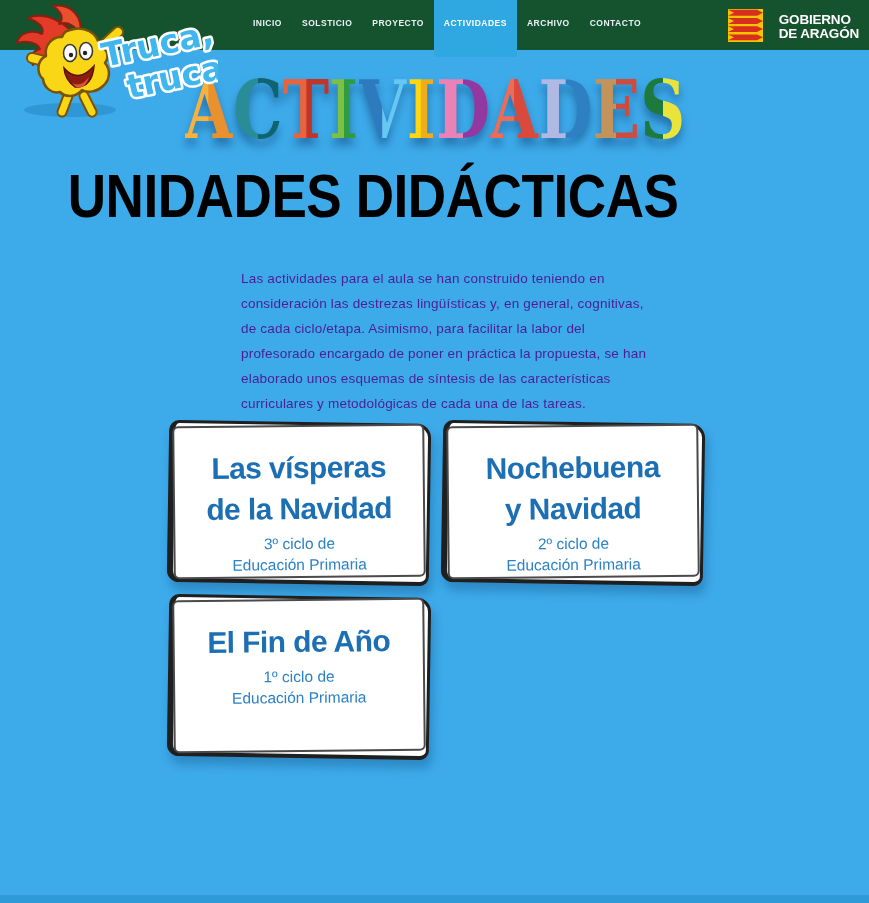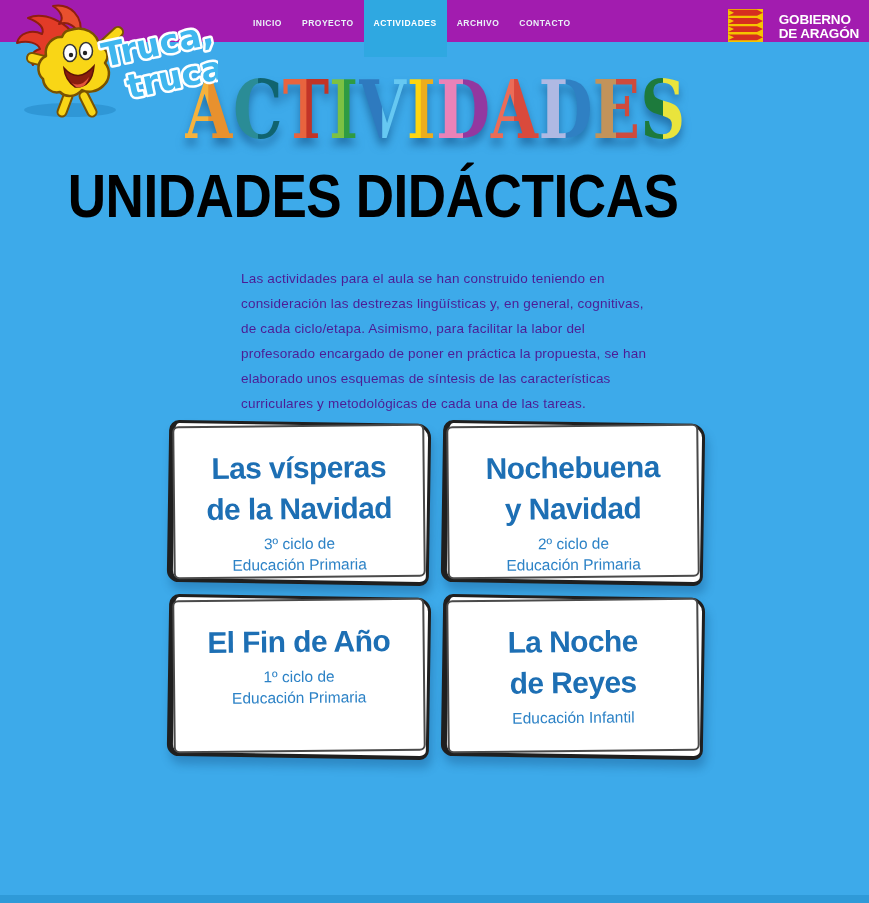--- a/index.html
+++ b/index.html
@@ -6,22 +6,22 @@
   body {
     width:869px; height:903px; overflow:hidden;
     background:#3DAAEA;
     font-family:"Liberation Sans", sans-serif;
     -webkit-font-smoothing:antialiased;
   }
   .page { position:relative; width:869px; height:903px; }
 
   
   .navbar {
-    position:absolute; top:0; left:0; right:0; height:42px;
-    background:#a21caf; z-index:3;
+    position:absolute; top:0; left:0; right:0; height:50px;
+    background:#14532d; z-index:3;
   }
   .nav-menu { position:absolute; left:243px; top:0; height:57px; display:flex; }
   .nav-item {
     display:flex; align-items:center; height:57px; box-sizing:border-box;
     padding:0 10px 11px 10px;
     color:#EAF2F8; font-size:8.5px; font-weight:bold; letter-spacing:0.5px;
     text-decoration:none; text-transform:uppercase; white-space:nowrap;
   }
   .nav-item.active { background:#2FA8E1; color:#FFFFFF; }
 
@@ -93,20 +93,21 @@
   .footer-strip { position:absolute; bottom:0; left:0; right:0; height:8px; background:#2F9AD8; }
 </style>
 </head>
 <body>
 
 <div class="page">
 
   <header class="navbar">
     <nav class="nav-menu">
       <a class="nav-item" href="#">INICIO</a>
+      <a class="nav-item" href="#">SOLSTICIO</a>
       <a class="nav-item" href="#">PROYECTO</a>
       <a class="nav-item active" href="#">ACTIVIDADES</a>
       <a class="nav-item" href="#">ARCHIVO</a>
       <a class="nav-item" href="#">CONTACTO</a>
     </nav>
 
     <a class="gov-logo" href="#">
       <span>
         <svg width="35" height="33" viewBox="0 0 35 33" aria-hidden="true">
           <rect width="35" height="33" fill="#F5C400"></rect>
@@ -195,25 +196,17 @@
 
     <article class="card">
       <div class="card-frame"></div>
       <div class="card-paper">
         <h3 class="card-title">El Fin de Año</h3>
         <p class="card-sub">1º ciclo de
 Educación Primaria</p>
       </div>
     </article>
 
-    <article class="card">
-      <div class="card-frame"></div>
-      <div class="card-paper">
-        <h3 class="card-title">La Noche
-de Reyes</h3>
-        <p class="card-sub">Educación Infantil</p>
-      </div>
-    </article>
 
   </section>
 
   <footer class="footer-strip"></footer>
 </div>
 
 </body></html>

